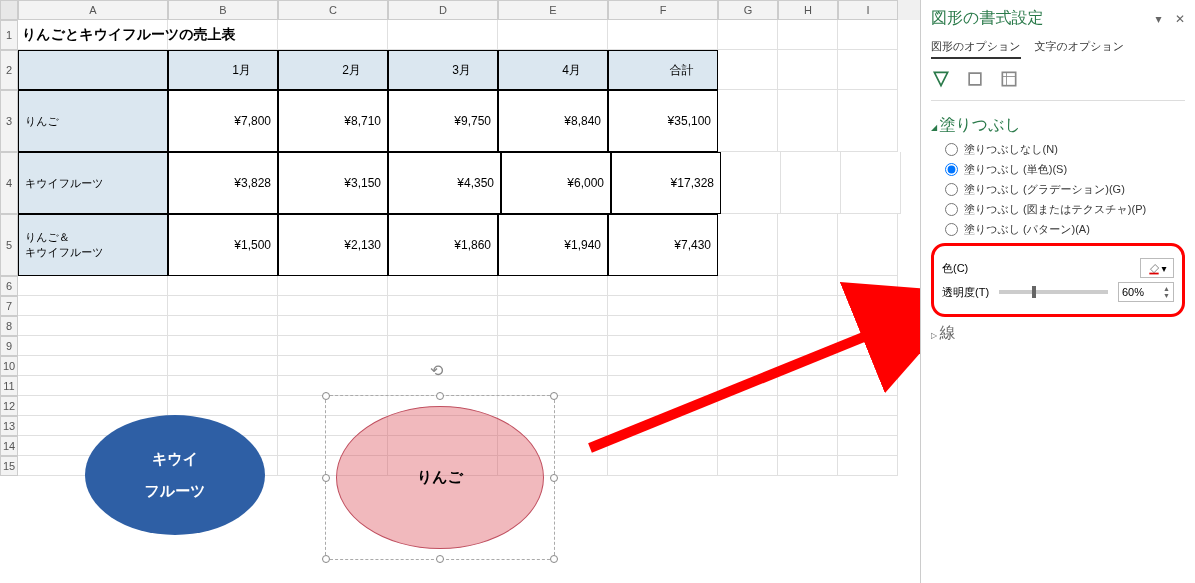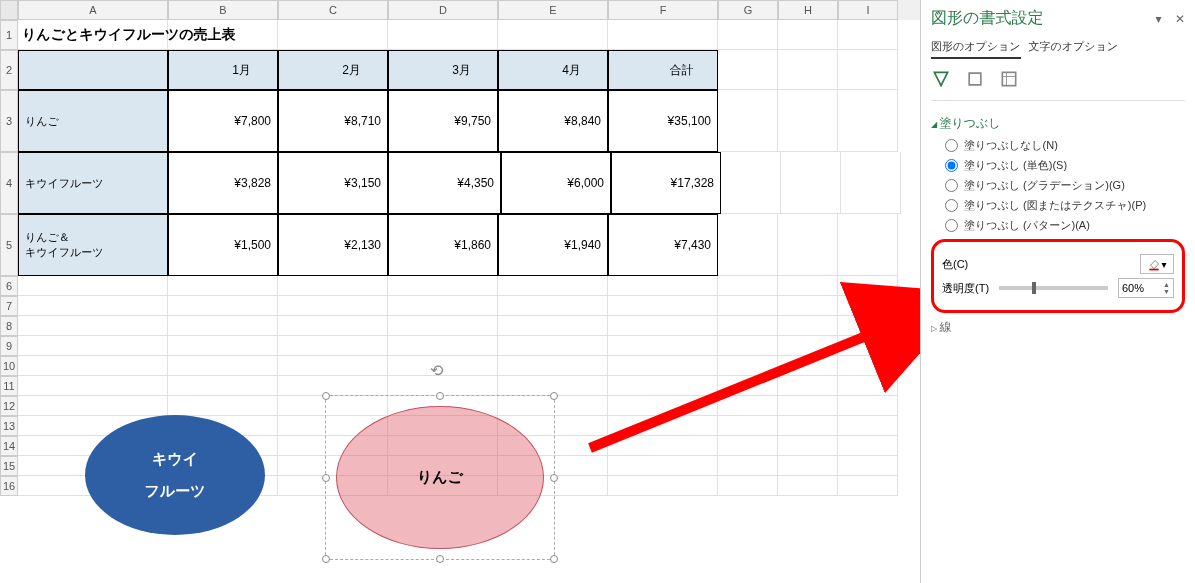--- a/index.html
+++ b/index.html
@@ -21,25 +21,25 @@
 .shape-blue { position: absolute; left: 85px; top: 415px; width: 180px; height: 120px; border-radius: 50%; background: #2e5fa5; color: #fff; font-weight: bold; display: flex; flex-direction: column; align-items: center; justify-content: center; font-size: 15px; line-height: 1.5; gap: 10px; }
 .shape-pink-wrap { position: absolute; left: 325px; top: 395px; width: 230px; height: 165px; border: 1px dashed #aaa; }
 .shape-pink { position: absolute; left: 10px; top: 10px; right: 10px; bottom: 10px; border-radius: 50%; background: rgba(220,80,90,0.4); border: 1px solid #c05060; display: flex; align-items: center; justify-content: center; font-weight: bold; font-size: 15px; }
 .handle { position: absolute; width: 8px; height: 8px; background: #fff; border: 1px solid #888; border-radius: 50%; }
 .rot-handle { position: absolute; left: 50%; top: -35px; transform: translateX(-50%); width: 20px; height: 20px; color: #888; font-size: 16px; }
 
 
 .pane { width: 275px; border-left: 1px solid #ccc; background: #fff; padding: 8px 10px; position: relative; }
 .pane-title { color: #2a7a4a; font-size: 16px; font-weight: normal; margin-bottom: 10px; display: flex; justify-content: space-between; align-items: center; }
 .pane-title .ctl { color: #666; font-size: 12px; }
-.pane-tabs { display: flex; gap: 8px; font-size: 11px; color: #333; margin-bottom: 10px; }
+.pane-tabs { display: flex; gap: 14px; font-size: 11px; color: #333; margin-bottom: 10px; }
 .pane-tabs span:first-child { border-bottom: 2px solid #333; padding-bottom: 3px; }
 .pane-icons { display: flex; gap: 14px; margin-bottom: 14px; padding-bottom: 8px; border-bottom: 1px solid #ddd; }
 .pane-icons svg { width: 20px; height: 20px; }
-.section-hdr { color: #2a7a4a; font-size: 12px; cursor: pointer; margin: 6px 0; }
+.section-hdr { color: #2a7a4a; font-size: 16px; cursor: pointer; margin: 6px 0; }
 .section-hdr::before { content: "◢ "; font-size: 8px; }
 .section-hdr.collapsed::before { content: "▷ "; font-size: 8px; color: #666; }
 .section-hdr.collapsed { color: #666; }
 .radio-list { padding-left: 14px; }
 .radio-item { display: flex; align-items: center; gap: 6px; font-size: 11px; color: #333; margin: 5px 0; }
 .radio-item input { margin: 0; }
 .highlight-box { border: 3px solid #f00; border-radius: 14px; padding: 8px 8px; margin-top: 6px; }
 .ctrl-row { display: flex; align-items: center; justify-content: space-between; font-size: 11px; margin: 4px 0; gap: 6px; }
 .color-btn { width: 34px; height: 20px; border: 1px solid #bbb; display: flex; align-items: center; justify-content: center; font-size: 10px; }
 .spinner { width: 56px; height: 20px; border: 1px solid #bbb; display: flex; align-items: center; padding: 0 3px; font-size: 11px; justify-content: space-between; }
@@ -239,32 +239,20 @@
         <div class="cell" style="width: 150px;"></div>
         <div class="cell" style="width: 110px;"></div>
         <div class="cell" style="width: 110px;"></div>
         <div class="cell" style="width: 110px;"></div>
         <div class="cell" style="width: 110px;"></div>
         <div class="cell" style="width: 110px;"></div>
         <div class="cell" style="width: 60px;"></div>
         <div class="cell" style="width: 60px;"></div>
         <div class="cell" style="width: 60px;"></div>
       </div>
-      <div class="row" style="height: 20px;">
-        <div class="rowhdr">16</div>
-        <div class="cell" style="width: 150px;"></div>
-        <div class="cell" style="width: 110px;"></div>
-        <div class="cell" style="width: 110px;"></div>
-        <div class="cell" style="width: 110px;"></div>
-        <div class="cell" style="width: 110px;"></div>
-        <div class="cell" style="width: 110px;"></div>
-        <div class="cell" style="width: 60px;"></div>
-        <div class="cell" style="width: 60px;"></div>
-        <div class="cell" style="width: 60px;"></div>
-      </div>
     </div>
 
   <div class="shape-blue">
     <span>キウイ</span>
     <span>フルーツ</span>
   </div>
 
   <div class="shape-pink-wrap">
     <span class="rot-handle">⟲</span>
     <div class="handle" style="left:-4px;top:-4px"></div>

